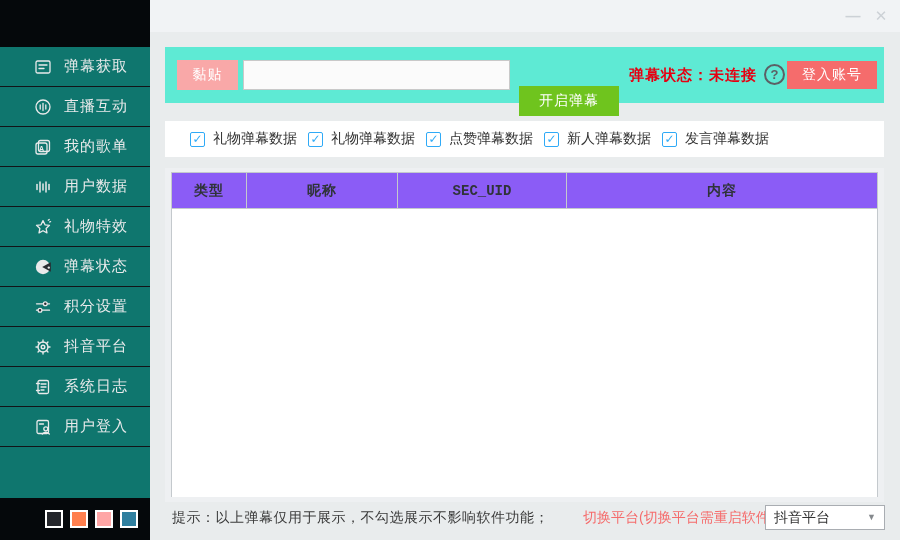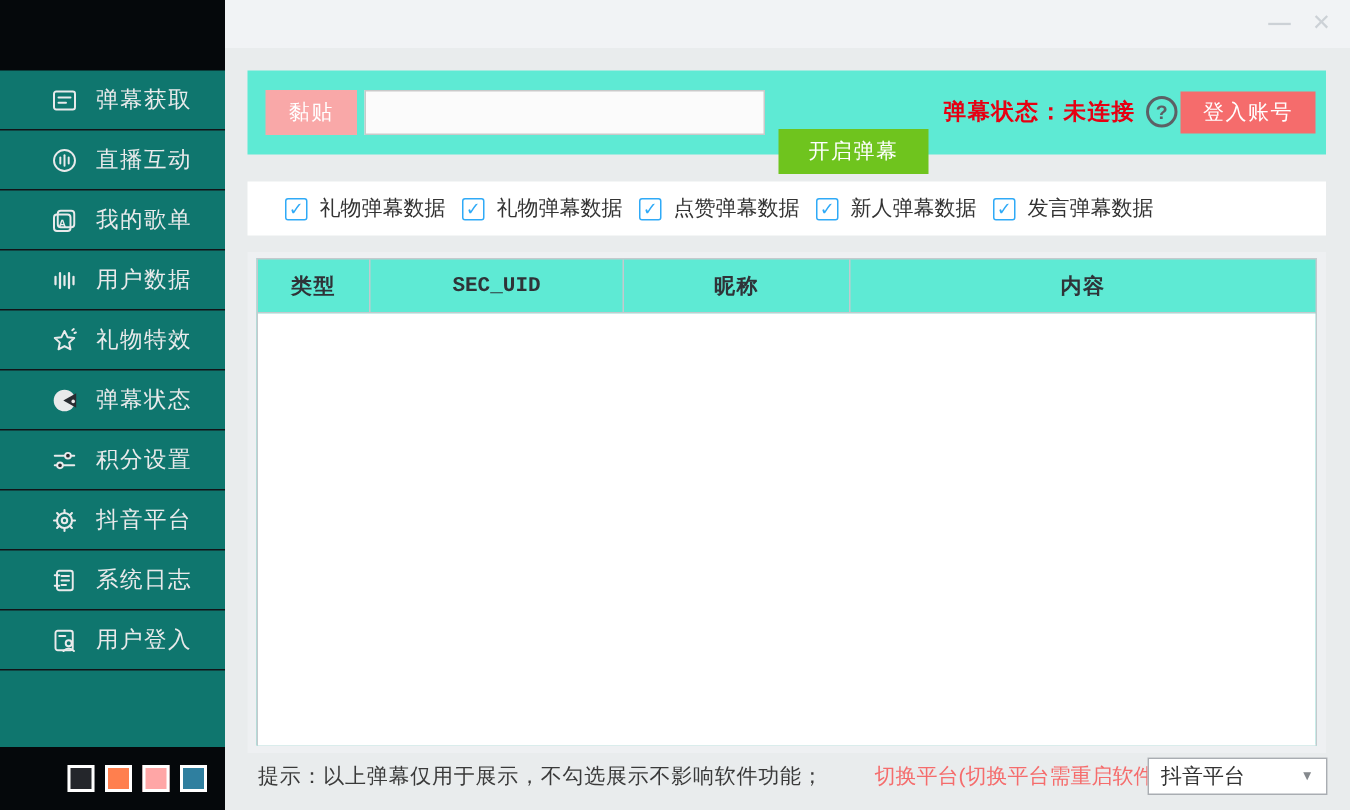--- a/index.html
+++ b/index.html
@@ -47,21 +47,21 @@
   .panel2{position:absolute;left:165px;top:121px;width:719px;height:36px;background:#ffffff;}
   .filter{position:absolute;top:0;height:36px;display:flex;align-items:center;gap:8px;cursor:pointer;}
   .cbx{width:15px;height:15px;box-sizing:border-box;border:1px solid #2faaf7;border-radius:2px;
        background:#fff;color:#2faaf7;font-size:12px;font-weight:bold;line-height:13px;
        text-align:center;}
   .filter-label{font-size:14px;color:#333;}
 
   
   .table-wrap{position:absolute;left:165px;top:168px;width:719px;height:334px;background:#eef0f2;}
   .dm-table{position:absolute;left:6px;top:4px;width:707px;height:325px;box-sizing:border-box;
-            background:#5eead4;border:1px solid #c4c9cd;}
+            background:#8b5cf6;border:1px solid #c4c9cd;}
   .dm-head{display:flex;height:35px;border-bottom:1px solid #c4c9cd;}
   .th{display:flex;align-items:center;justify-content:center;font-size:14px;font-weight:bold;
       color:#2f3338;border-right:1px solid #c4c9cd;box-sizing:border-box;letter-spacing:1px;}
   .th:last-child{border-right:none;}
   .th-type{width:75px;}
   .th-nick{width:151px;}
   .th-uid{width:169px;font-family:"Liberation Mono","DejaVu Sans Mono",monospace;letter-spacing:0;}
   .th-content{flex:1;}
   .dm-body{height:288px;background:#fff;}
 
@@ -252,22 +252,22 @@
     <div class="filter" style="left:497px">
       <span class="cbx">✓</span>
       <span class="filter-label">发言弹幕数据</span>
     </div>
   </div>
 
   <div class="table-wrap">
     <div class="dm-table">
       <div class="dm-head">
         <div class="th th-type">类型</div>
+        <div class="th th-nick">昵称</div>
         <div class="th th-uid">SEC_UID</div>
-        <div class="th th-nick">昵称</div>
         <div class="th th-content">内容</div>
       </div>
       <div class="dm-body"></div>
     </div>
   </div>
 
   <div class="tip">提示：以上弹幕仅用于展示，不勾选展示不影响软件功能；</div>
   <div class="switch-platform">切换平台(切换平台需重启软件)</div>
   <div class="platform-select">
     <span class="platform-value">抖音平台</span>

